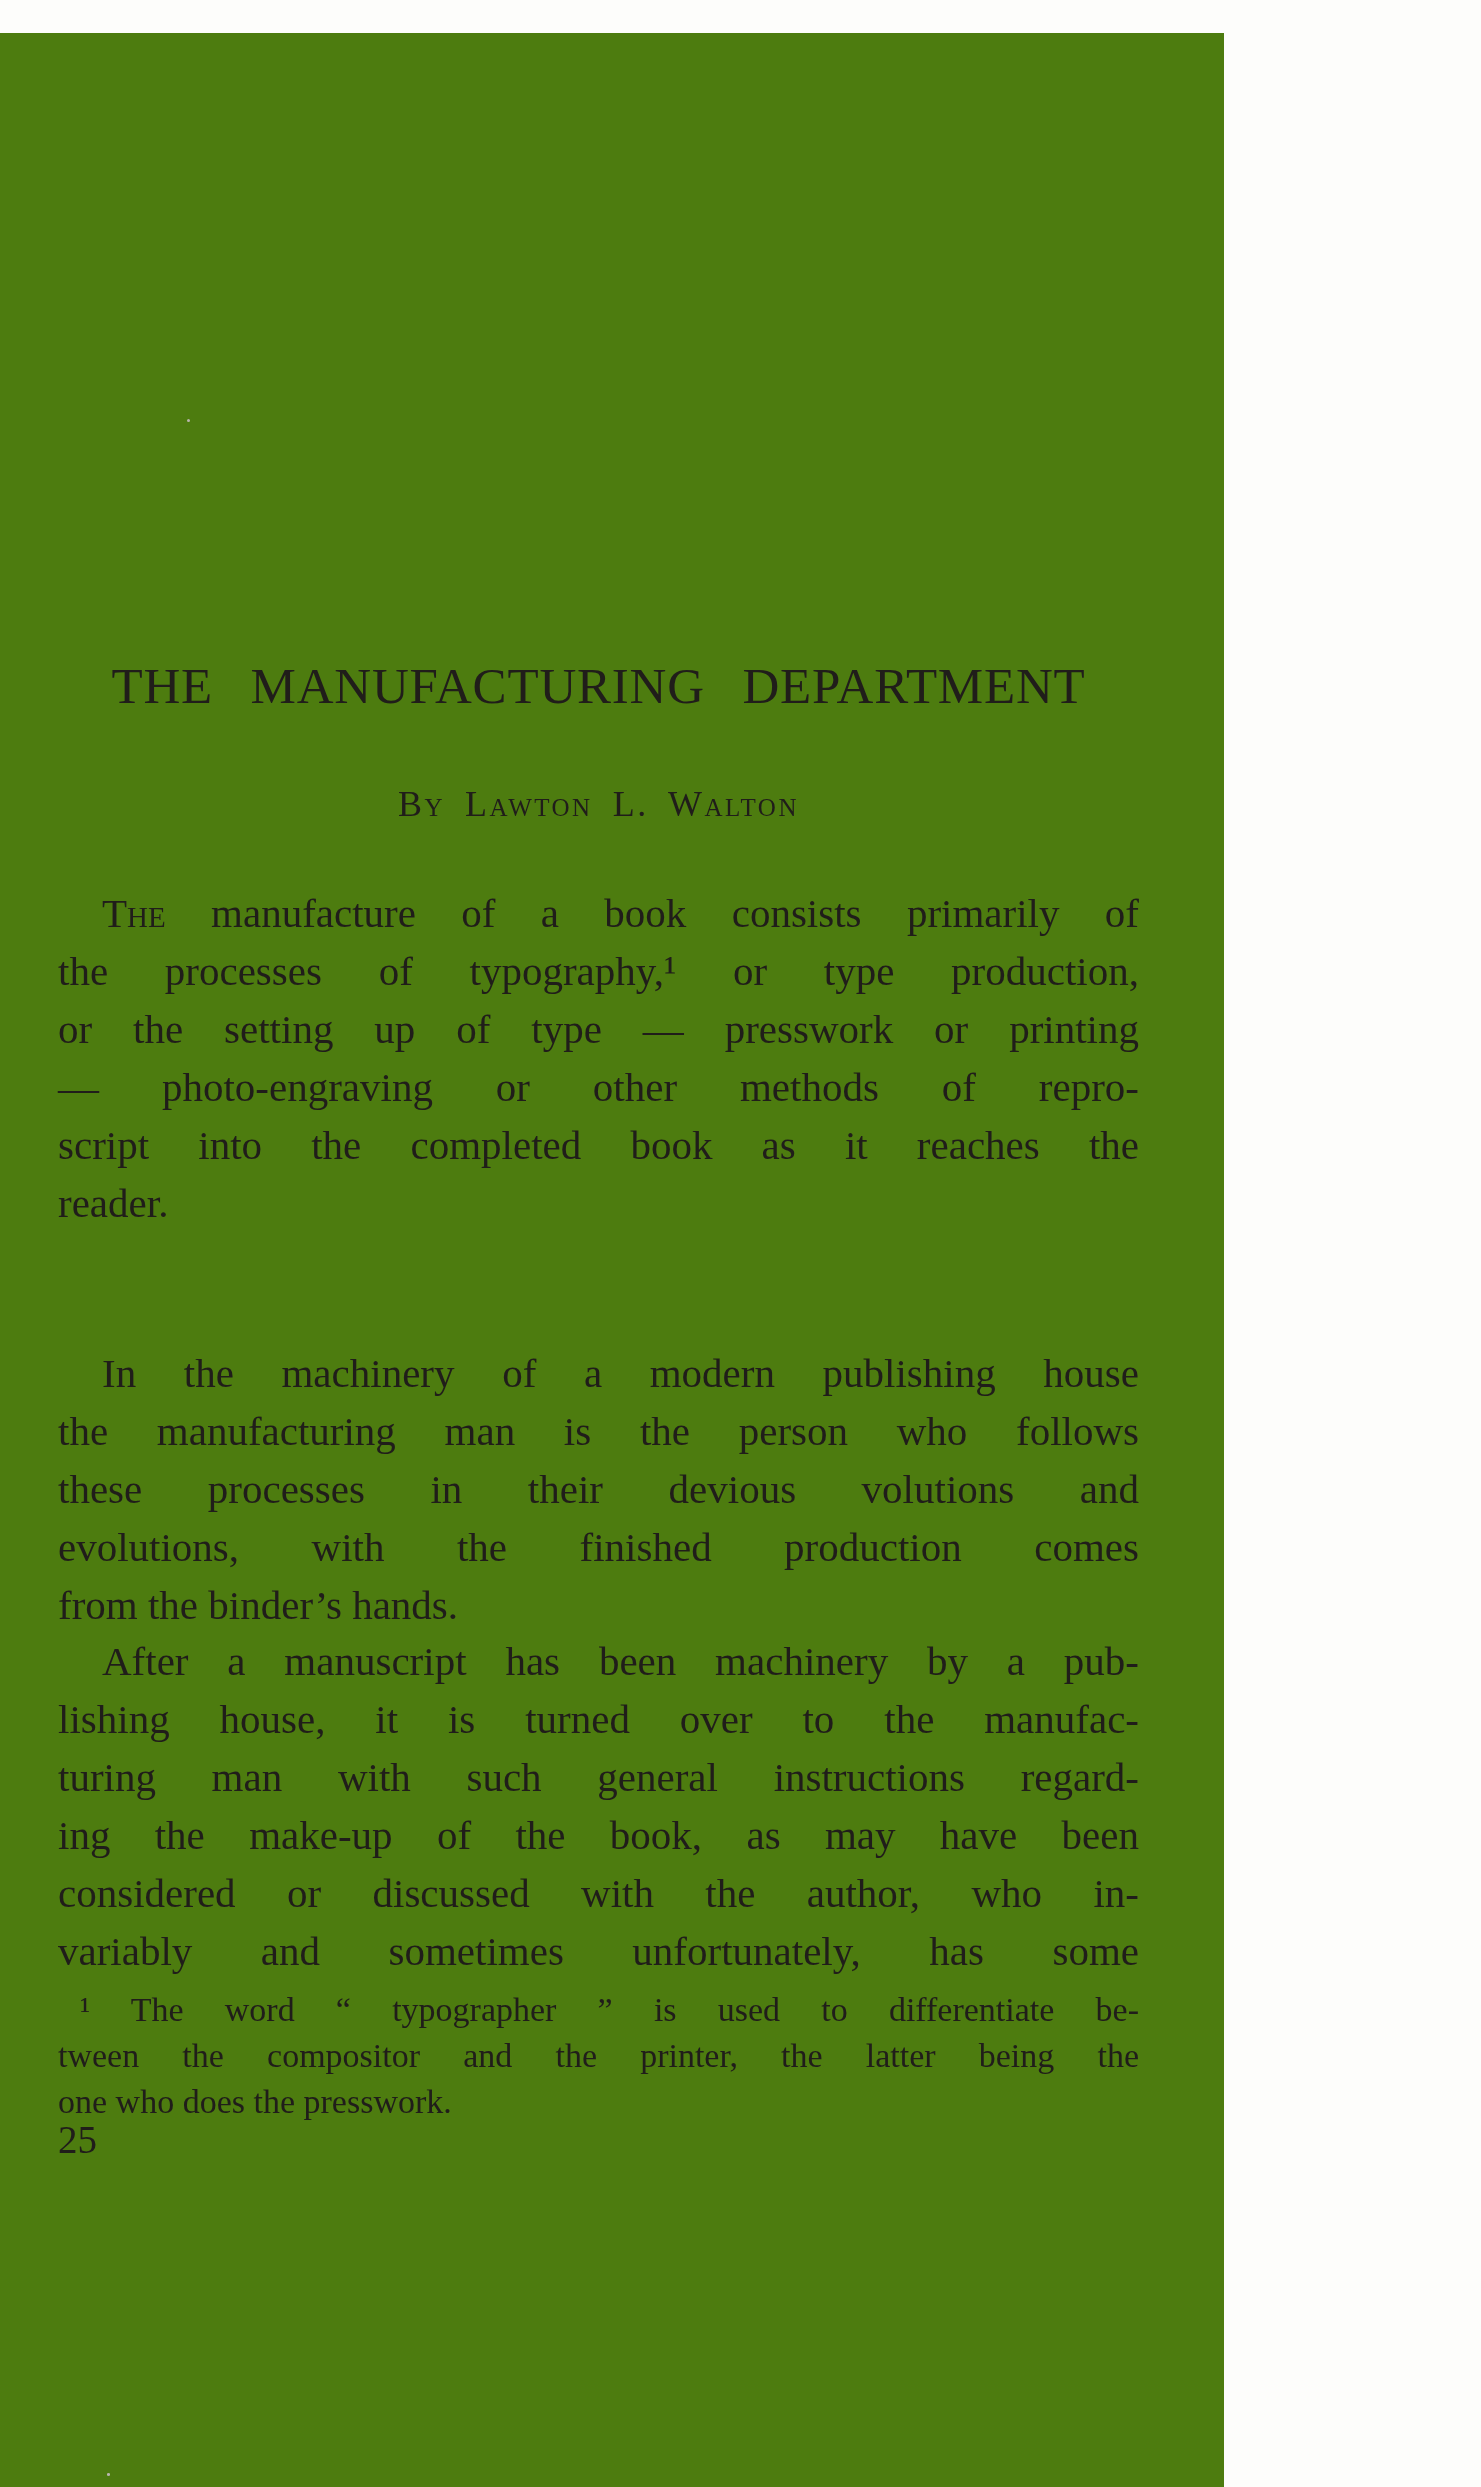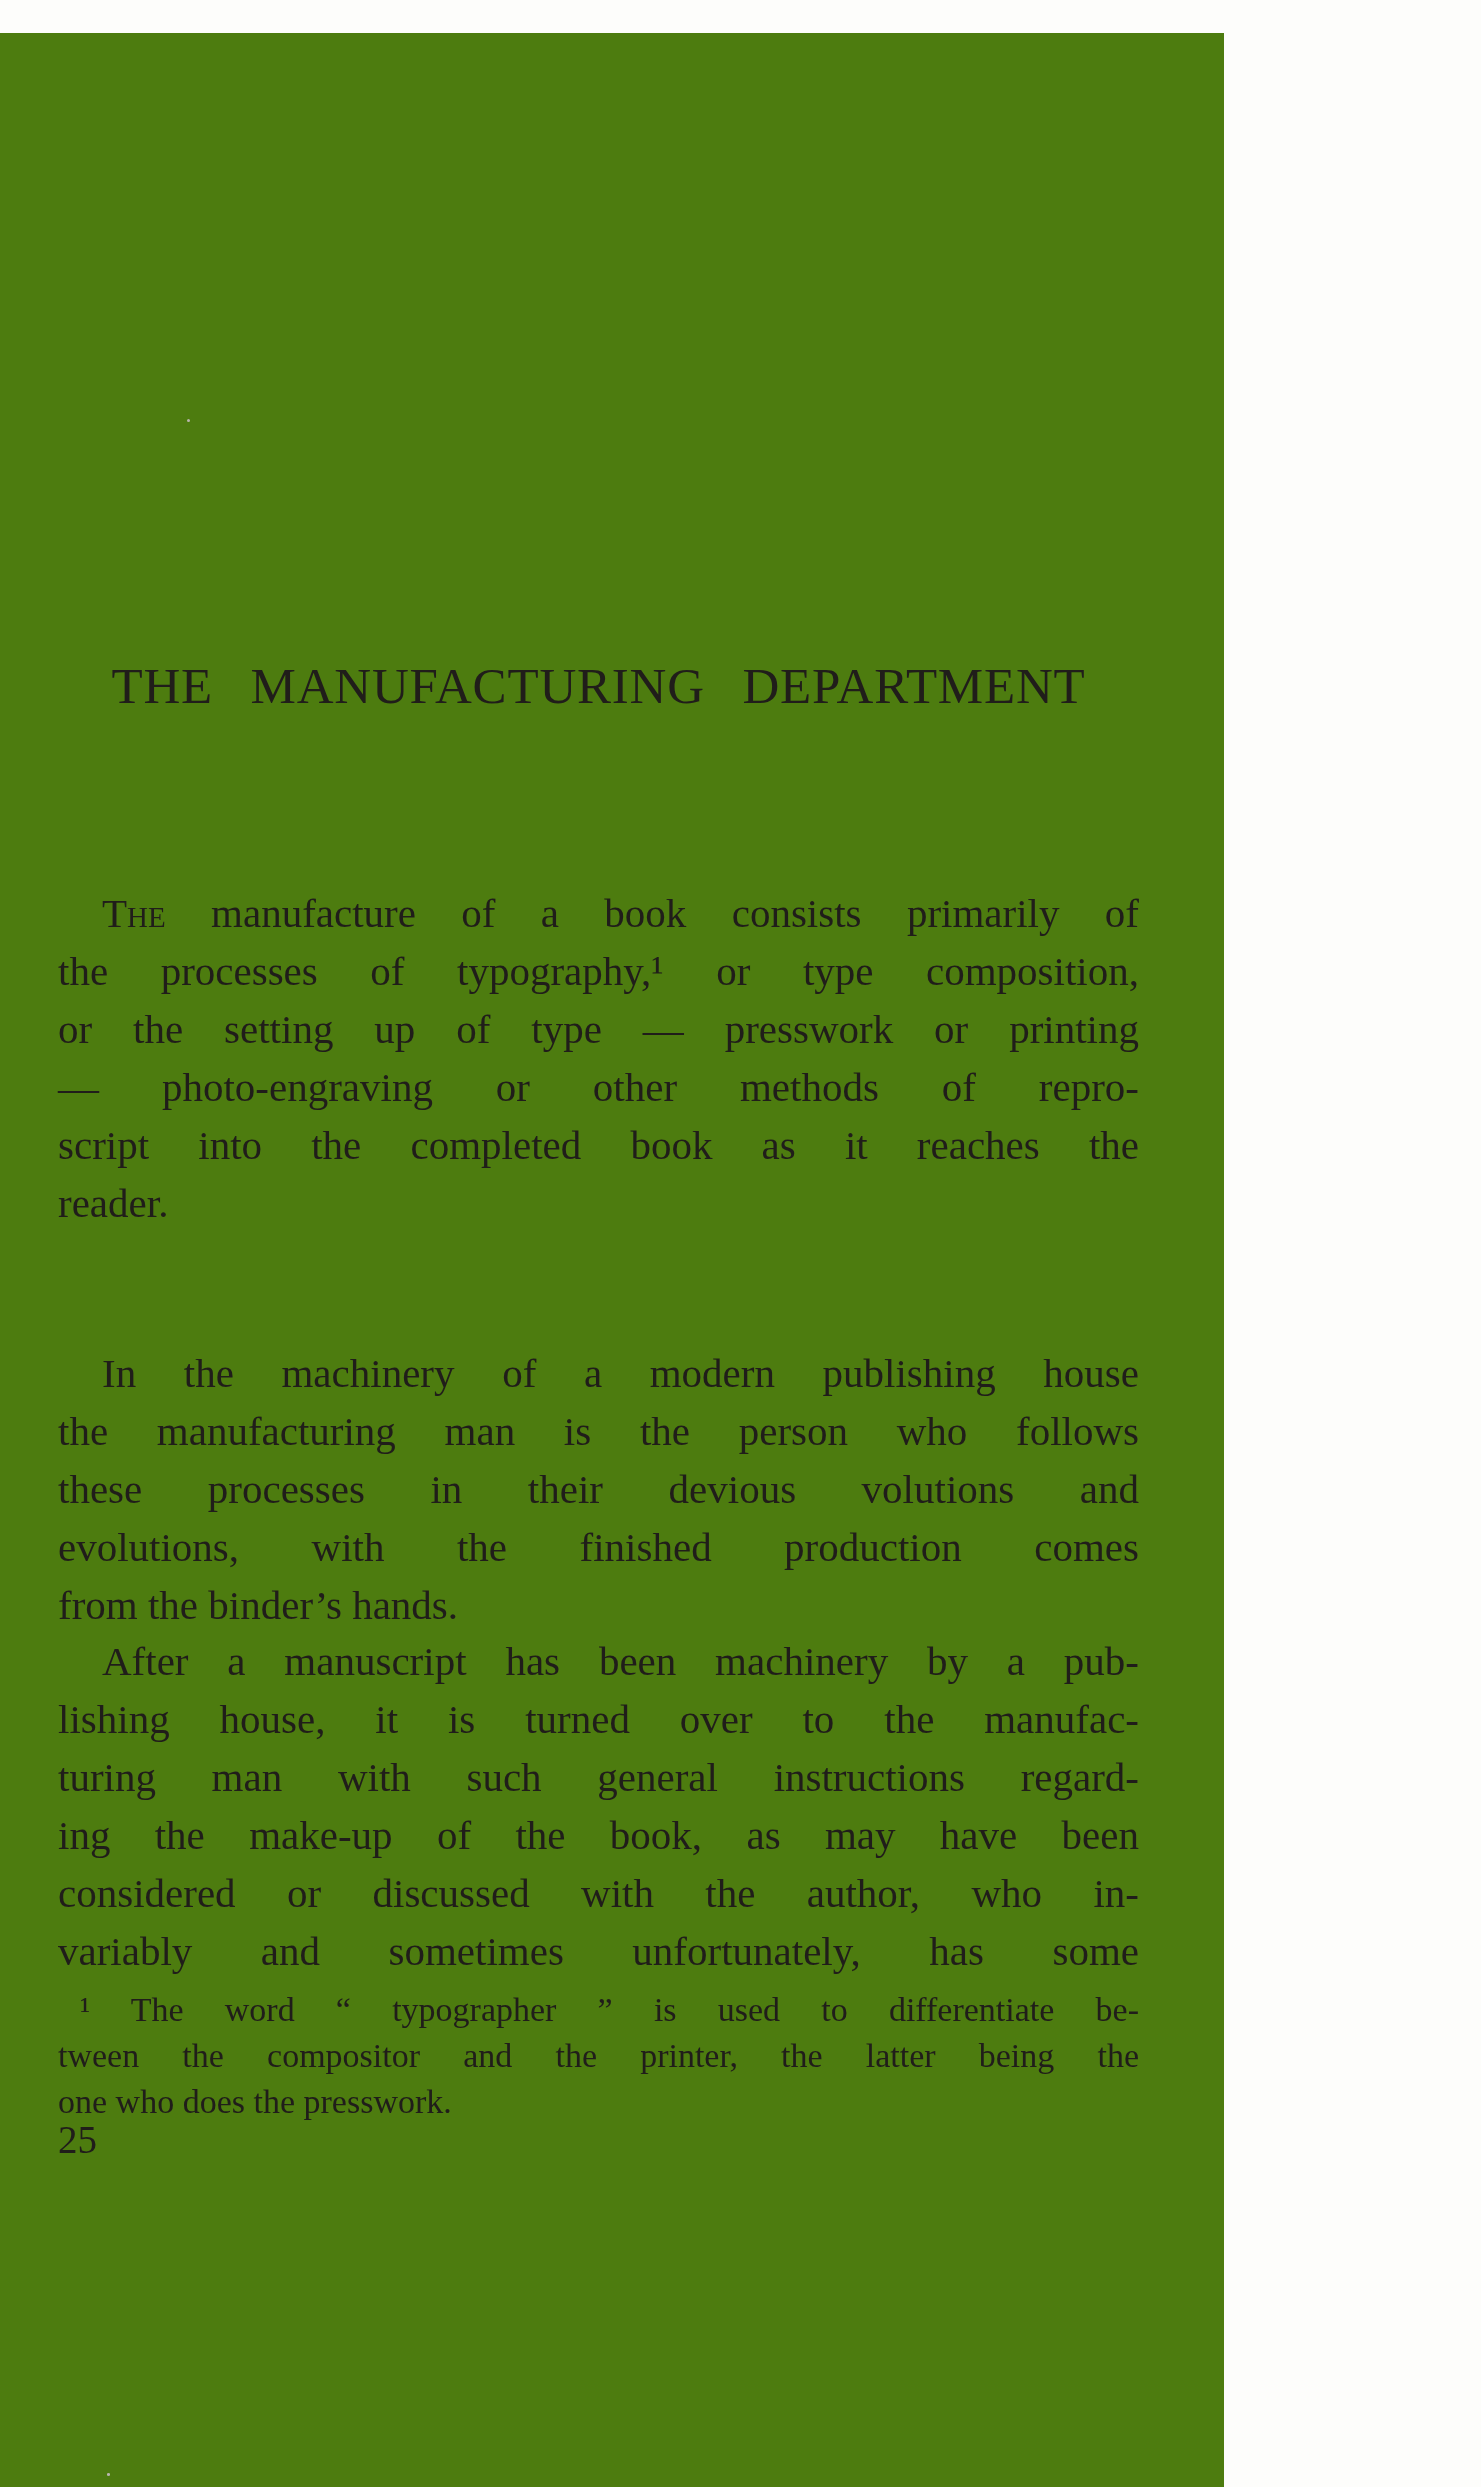--- a/index.html
+++ b/index.html
@@ -73,24 +73,27 @@
 </head>
 <body>
 
 <div class="page">
 
   <div class="speck s1"></div>
   <div class="speck s2"></div>
 
   <h1 class="title">THE MANUFACTURING DEPARTMENT</h1>
 
+  <div class="byline">
+    <span class="sc">By Lawton L. Walton</span>
+  </div>
 
   <section class="para p1">
     <div class="line j ind"><span class="sc">The</span><span> manufacture of a book consists primarily of</span></div>
-    <div class="line j">the processes of typography,¹ or type composition,</div>
+    <div class="line j">the processes of typography,¹ or type production,</div>
     <div class="line j">or the setting up of type — presswork or printing</div>
     <div class="line j">— photo-engraving or other methods of repro-</div>
     <div class="line j">script into the completed book as it reaches the</div>
     <div class="line">reader.</div>
   </section>
 
   <section class="para p2">
     <div class="line j ind">In the machinery of a modern publishing house</div>
     <div class="line j">the manufacturing man is the person who follows</div>
     <div class="line j">these processes in their devious volutions and</div>

